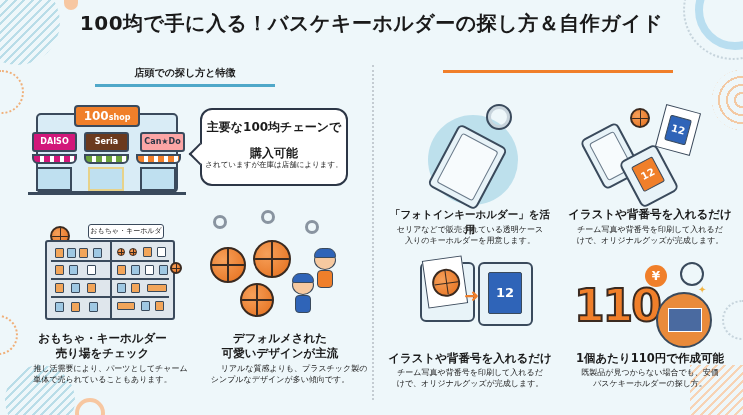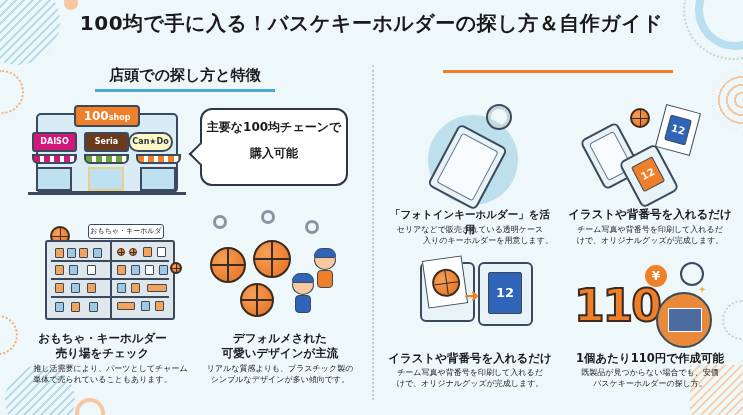--- a/index.html
+++ b/index.html
@@ -20,21 +20,21 @@
   .ring-blue { border-radius: 50%; border: 8px solid #b9def0; }
   .rings-orange {
     border-radius: 50%;
     background: repeating-radial-gradient(circle, transparent 0 6px, #f3c9a3 6px 8px);
   }
   .title {
     position: absolute; top: 10px; left: 0; width: 743px; text-align: center;
     font-size: 20px; font-weight: bold; letter-spacing: 0.5px;
   }
   .section-head {
-    position: absolute; font-size: 15px; font-weight: bold; text-align: center;
+    position: absolute; font-size: 10px; font-weight: bold; text-align: center;
   }
   .section-head .ul { display: block; height: 3px; margin-top: 4px; }
   .divider {
     position: absolute; left: 372px; top: 65px; height: 335px;
     border-left: 2px dotted #c4ccd2;
   }
   .card-title { position: absolute; font-size: 11.5px; font-weight: bold; text-align: center; line-height: 15px; }
   .card-desc { position: absolute; font-size: 8px; text-align: center; line-height: 11px; color: #222; }
 
   
@@ -115,33 +115,34 @@
 
 <div class="section-head" style="left:443px;top:66px;width:230px;">
   <span class="ul" style="background:#f07f2a;"></span>
 </div>
 
 <div class="store">
   <div class="body"></div>
   <div class="shop-sign"><span>100</span><small>shop</small></div>
   <div class="brand" style="left:4px;background:#d2177a;color:#fff;">DAISO</div>
   <div class="brand" style="left:56px;background:#6b3a1e;color:#fff;">Seria</div>
-  <div class="brand" style="left:100px;background:#fef9c3;color:#2c3646;border-radius:10px;">Can★Do</div>
+  <div class="brand" style="left:112px;background:#fca5a5;color:#2c3646;">Can★Do</div>
   <div class="awning" style="left:4px;background:repeating-linear-gradient(90deg,#d2177a 0 6px,#fff 6px 10px);"></div>
   <div class="awning" style="left:56px;background:repeating-linear-gradient(90deg,#6aa33a 0 6px,#fff 6px 10px);"></div>
   <div class="awning" style="left:108px;background:repeating-linear-gradient(90deg,#f07f2a 0 6px,#fff 6px 10px);"></div>
   <div class="door" style="left:8px;"></div>
   <div class="door" style="left:60px;border-color:#e7d28a;"></div>
   <div class="door" style="left:112px;"></div>
   <div class="ground"></div>
 </div>
 
 <div class="bubble">
   <div class="bt">主要な100均チェーンで</div>
   <div class="bt" style="margin-top:12px;text-align:center;">購入可能</div>
+  <div class="bd" style="margin-top:0;">されていますが在庫は店舗によります。</div>
 </div>
 
 <div class="ball" style="left:50px;top:226px;width:20px;height:20px;"></div>
 <div class="shelf-sign">おもちゃ・キーホルダー</div>
 <div class="shelf">
   <div class="mid"></div>
   <div class="row" style="top:18px;"></div>
   <div class="row" style="top:36px;"></div>
   <div class="row" style="top:54px;"></div>
   <div class="item" style="left:8px;top:6px;background:#f2a55a;"></div>
@@ -191,31 +192,31 @@
   <div class="bodyk" style="left:3px;top:20px;background:#f07f2a;"></div>
 </div>
 <div class="kid" style="left:292px;top:275px;">
   <div class="head" style="left:0;top:0;"></div>
   <div class="hair" style="left:0;top:-2px;"></div>
   <div class="bodyk" style="left:3px;top:20px;background:#2f64b8;"></div>
 </div>
 
 <div class="card-title" style="left:190px;top:331px;width:180px;">デフォルメされた</div>
 <div class="card-title" style="left:190px;top:346px;width:180px;">可愛いデザインが主流</div>
-<div class="card-desc" style="left:190px;top:363px;width:180px;">リアルな質感よりも、プラスチック製の</div>
+<div class="card-desc" style="left:204px;top:363px;width:180px;">リアルな質感よりも、プラスチック製の</div>
 <div class="card-desc" style="left:190px;top:374px;width:180px;">シンプルなデザインが多い傾向です。</div>
 
 <div class="deco" style="left:428px;top:115px;width:90px;height:90px;border-radius:50%;background:#bde0ec;"></div>
 <div class="ring" style="left:486px;top:104px;width:26px;height:26px;border-color:#3a4a5c;border-width:2px;box-shadow:inset 0 0 0 3px #c8d4dc;"></div>
 <div class="frame" style="left:440px;top:132px;width:55px;height:70px;transform:rotate(28deg);">
   <div class="inner"></div>
 </div>
 <div class="card-title" style="left:385px;top:207px;width:170px;font-size:10.5px;">「フォトインキーホルダー」を活用</div>
 <div class="card-desc" style="left:385px;top:224px;width:170px;">セリアなどで販売されている透明ケース</div>
-<div class="card-desc" style="left:403px;top:235px;width:170px;">入りのキーホルダーを用意します。</div>
+<div class="card-desc" style="left:385px;top:235px;width:170px;">入りのキーホルダーを用意します。</div>
 
 <div class="ball" style="left:630px;top:108px;width:20px;height:20px;"></div>
 <div class="card" style="left:660px;top:108px;width:36px;height:44px;transform:rotate(15deg);">
   <div class="jersey" style="left:6px;top:8px;width:22px;height:26px;background:#2f64b8;line-height:24px;">12</div>
 </div>
 <div class="frame" style="left:590px;top:128px;width:42px;height:56px;transform:rotate(-28deg);">
   <div class="inner"></div>
 </div>
 <div class="frame" style="left:628px;top:150px;width:42px;height:52px;transform:rotate(-28deg);">
   <div class="jersey" style="left:7px;top:8px;width:24px;height:28px;background:#f07f2a;line-height:26px;">12</div>

